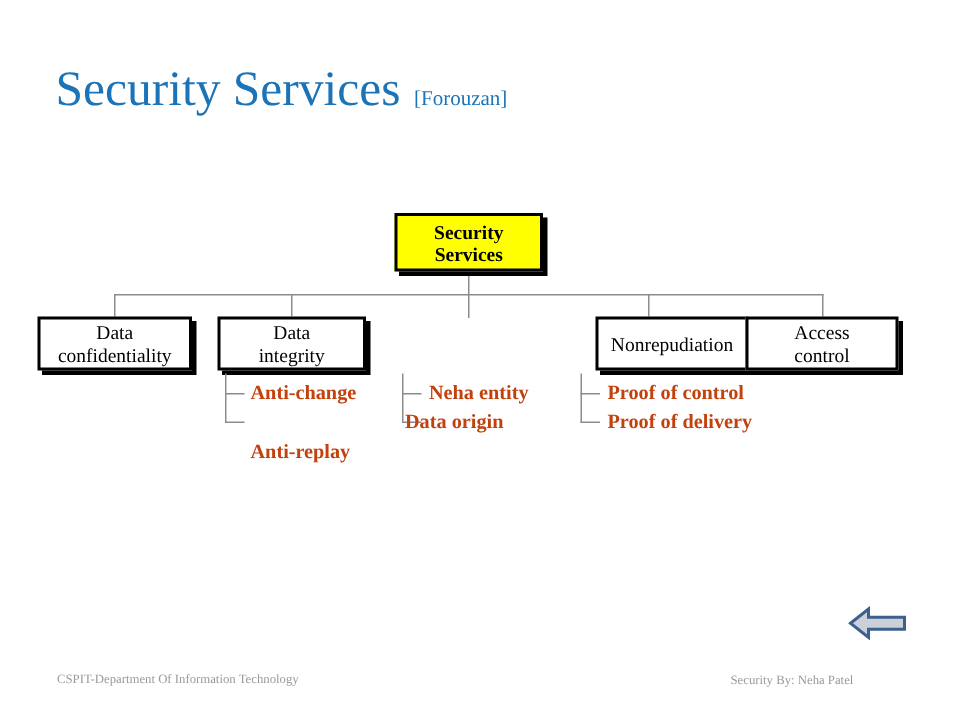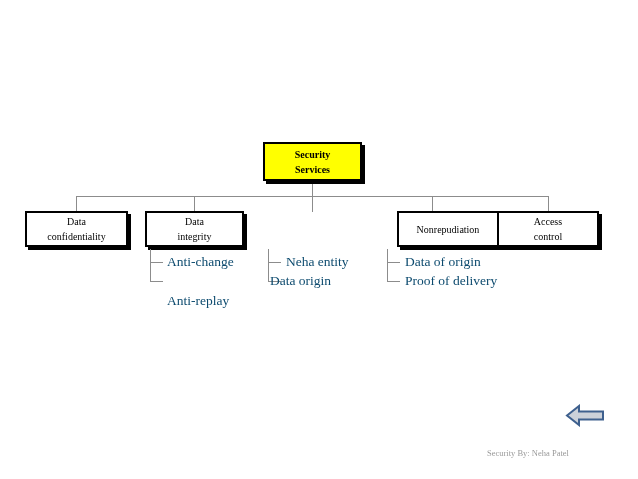--- a/index.html
+++ b/index.html
@@ -16,21 +16,21 @@
     white-space:nowrap;
   }
   .title-ref { font-size:14px; margin-left:9px; color:#1c74b8; }
 
   
   .node {
     position:absolute; box-sizing:border-box;
     background:#ffffff; border:2px solid #000;
     box-shadow:3px 3px 0 #000;
     display:flex; align-items:center; justify-content:center;
-    text-align:center; font-size:10px; line-height:15px; color:#000;
+    text-align:center; font-size:13px; line-height:15px; color:#000;
     white-space:pre-line;
   }
   .root-node {
     left:263px; top:142px; width:99px; height:39px;
     background:#ffff00; font-weight:700;
   }
   .b1 { left:25px;  top:211px; width:103px; height:36px; }
   .b2 { left:145px; top:211px; width:99px;  height:36px; }
   .b3 { left:263px; top:211px; width:102px; height:36px; }
   .b4 { left:397px; top:211px; width:102px; height:36px; }
@@ -48,21 +48,21 @@
   
   .brv2 { left:150px; top:249px; width:1px; height:33px; }
   .brv3 { left:268px; top:249px; width:1px; height:33px; }
   .brv4 { left:387px; top:249px; width:1px; height:33px; }
   .brt  { height:1px; width:13px; }
   .t2a { left:150px; top:262px; } .t2b { left:150px; top:281px; }
   .t3a { left:268px; top:262px; } .t3b { left:268px; top:281px; }
   .t4a { left:387px; top:262px; } .t4b { left:387px; top:281px; }
 
   .subitem {
-    position:absolute; font-size:13.5px; font-weight:400; color:#0c4a6e;
+    position:absolute; font-size:13.5px; font-weight:700; color:#c2410c;
     line-height:14px; white-space:nowrap;
   }
   .s2a { left:167px; top:255px; } .s2b { left:167px; top:274px;margin-top:20px; }
   .s3a { left:286px; top:255px; } .s3b { left:270px; top:274px; }
   .s4a { left:405px; top:255px; } .s4b { left:405px; top:274px;text-align:center; }
 
   
   .back-arrow { position:absolute; left:565px; top:404px; width:40px; height:23px; cursor:pointer; }
 
   
@@ -71,20 +71,21 @@
     font-family:"Liberation Serif", serif;
   }
   .footer-left  { left:38px;  top:447px; }
   .footer-right { left:487px; top:448px; }
 </style>
 </head>
 <body>
 
 <div class="slide">
 
+  <h1 class="title"><span>Security Services</span><span class="title-ref">[Forouzan]</span></h1>
 
   <div class="line vl-root"></div>
   <div class="line hl-main"></div>
   <div class="line st1"></div>
   <div class="line st2"></div>
   <div class="line st4"></div>
   <div class="line st5"></div>
 
   <div class="node root-node">Security
 Services</div>
@@ -104,22 +105,23 @@
   <div class="line brt t3a"></div>
   <div class="line brt t3b"></div>
   <div class="line brv4"></div>
   <div class="line brt t4a"></div>
   <div class="line brt t4b"></div>
 
   <div class="subitem s2a">Anti-change</div>
   <div class="subitem s2b">Anti-replay</div>
   <div class="subitem s3a">Neha entity</div>
   <div class="subitem s3b">Data origin</div>
-  <div class="subitem s4a">Data of origin</div>
+  <div class="subitem s4a">Proof of control</div>
   <div class="subitem s4b">Proof of delivery</div>
 
   <svg class="back-arrow" viewBox="0 0 40 23" xmlns="http://www.w3.org/2000/svg">
     <polygon points="2,11.5 14,2 14,7.5 38,7.5 38,15.5 14,15.5 14,21" fill="#ccd1d9" stroke="#3e608e" stroke-width="2" stroke-linejoin="miter"></polygon>
   </svg>
 
+  <div class="footer-text footer-left">CSPIT-Department Of Information Technology</div>
   <div class="footer-text footer-right">Security By: Neha Patel</div>
 
 </div>
 
 </body></html>

